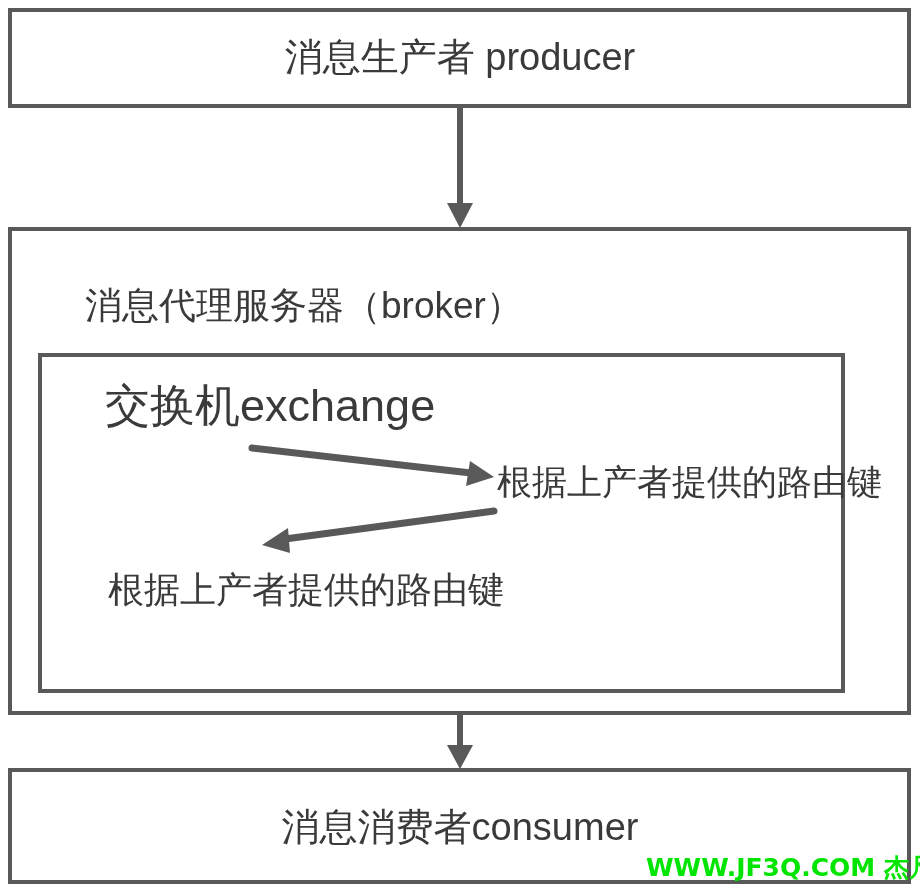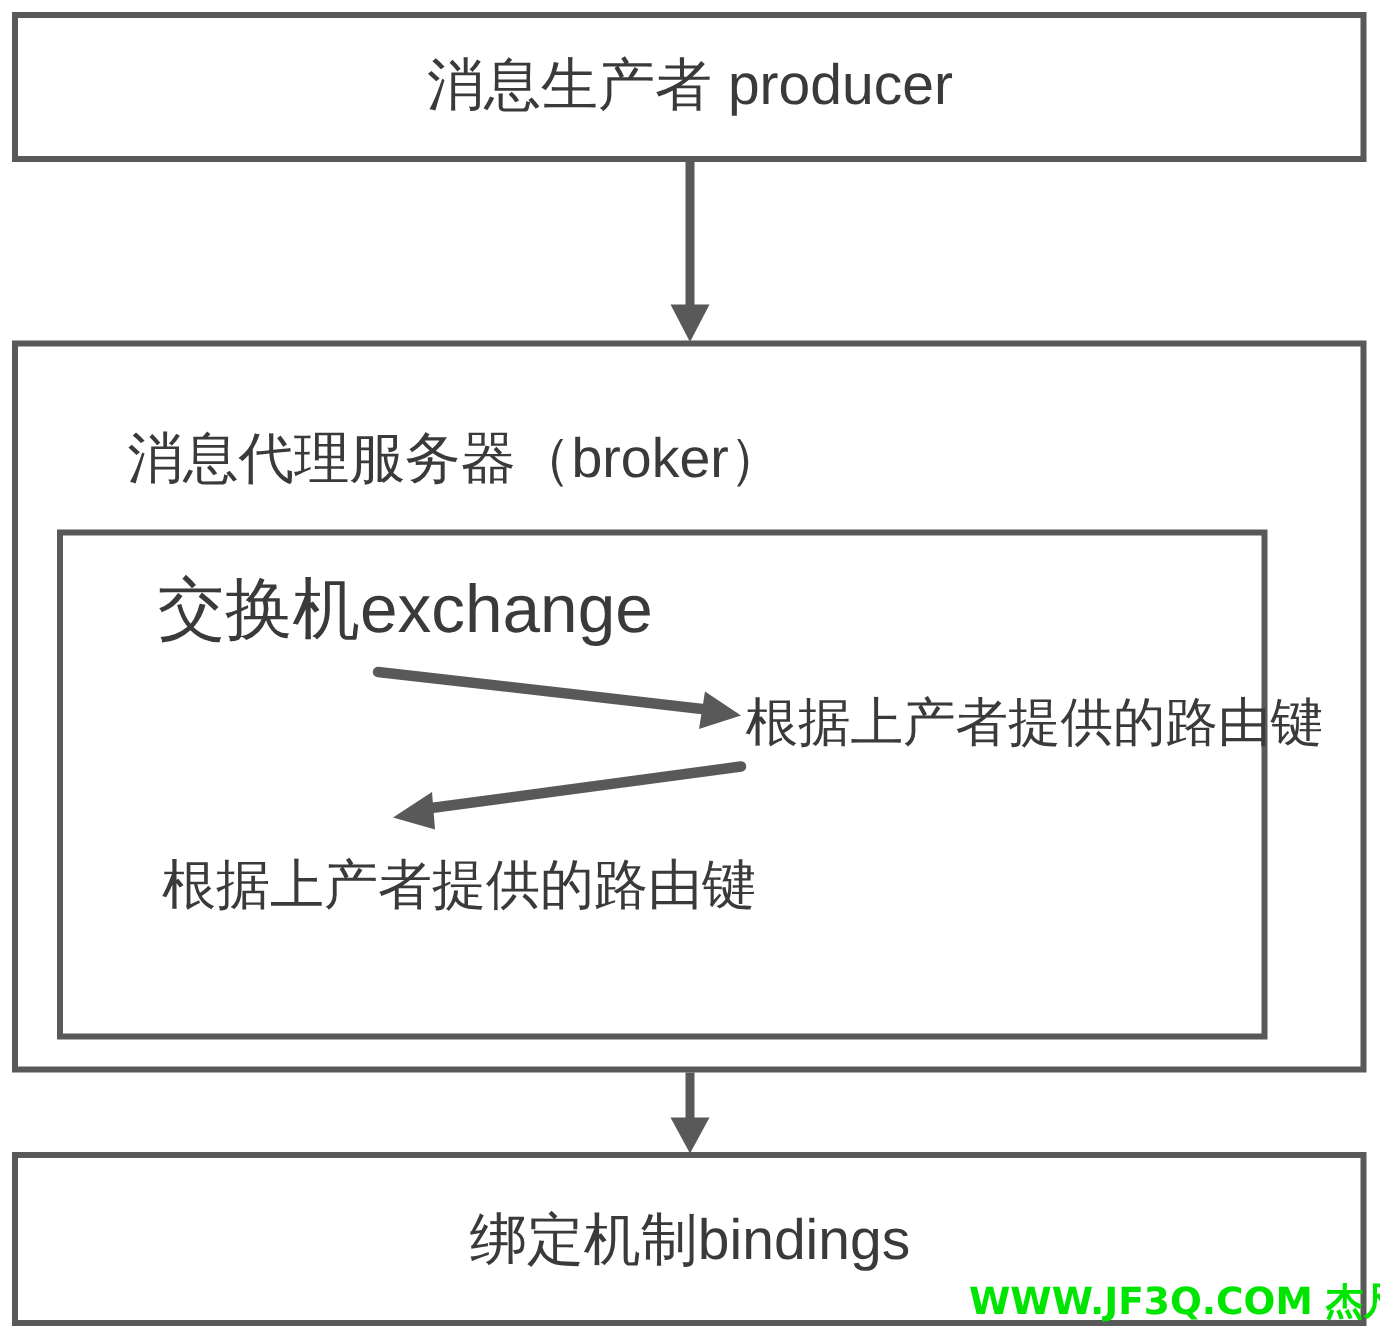--- a/index.html
+++ b/index.html
@@ -139,21 +139,21 @@
   <div class="node-box" id="inner-box"></div>
 
   <div class="node-label" id="exchange-label">交换机exchange</div>
 
   <div class="node-label" id="queues-label">根据上产者提供的路由键</div>
 
   <div class="node-label" id="routing-key-label">根据上产者提供的路由键</div>
 
 
   <div class="node-box" id="consumer-box"></div>
-  <div class="node-label" id="consumer-label">绑定机制bindings</div>
+  <div class="node-label" id="consumer-label">消息消费者consumer</div>
 
   <svg id="arrow-layer" width="920" height="892" viewBox="0 0 920 892">
 
     <g>
       <line x1="460" y1="108" x2="460" y2="210" stroke="#595959" stroke-width="6"></line>
       <polygon points="447,203 473,203 460,228" fill="#595959"></polygon>
     </g>
 
     <g>
       <line x1="252" y1="448" x2="471" y2="473" stroke="#595959" stroke-width="7" stroke-linecap="round"></line>

